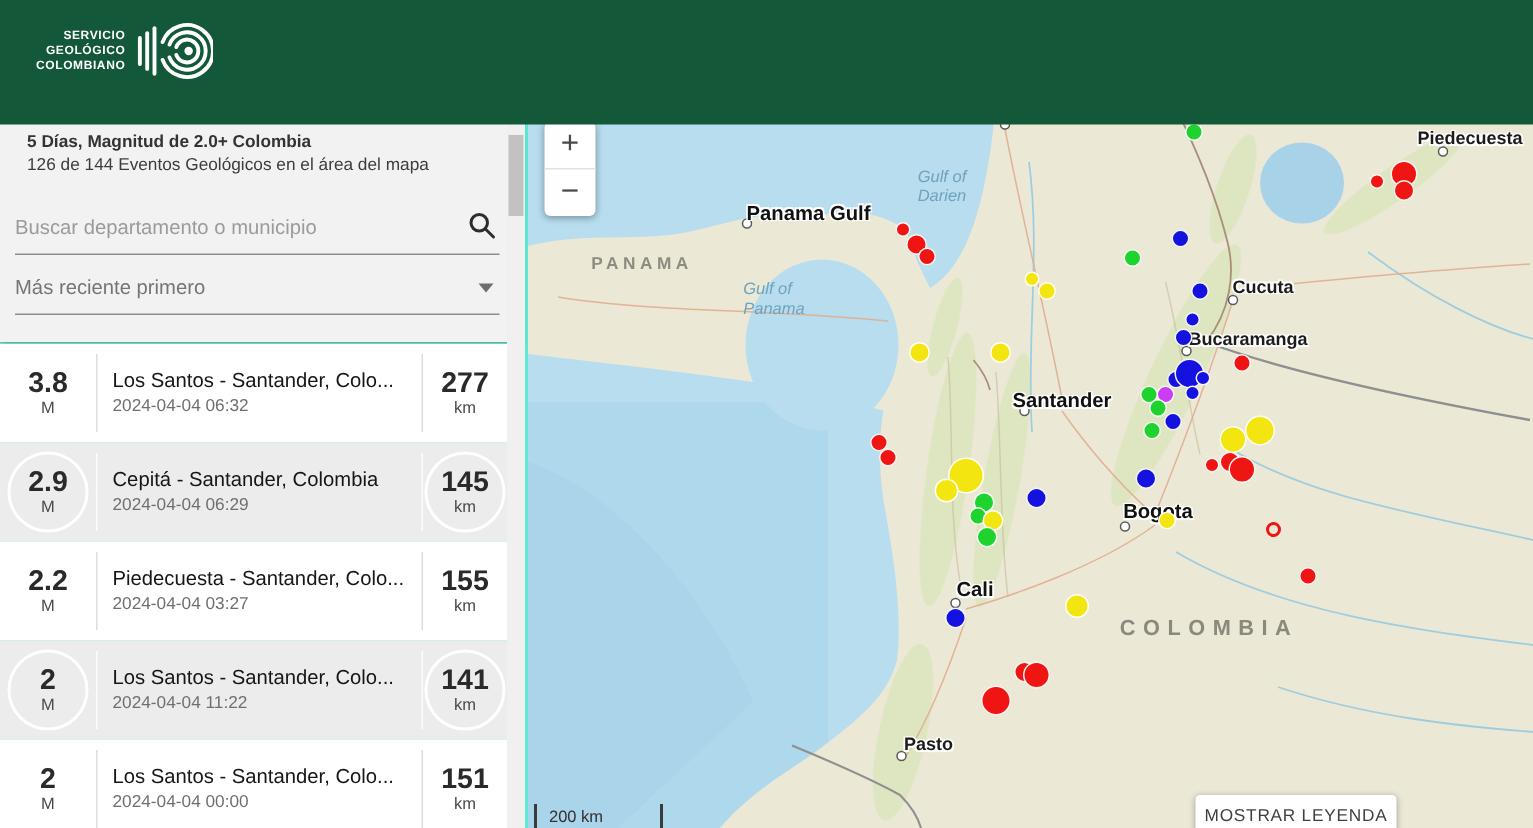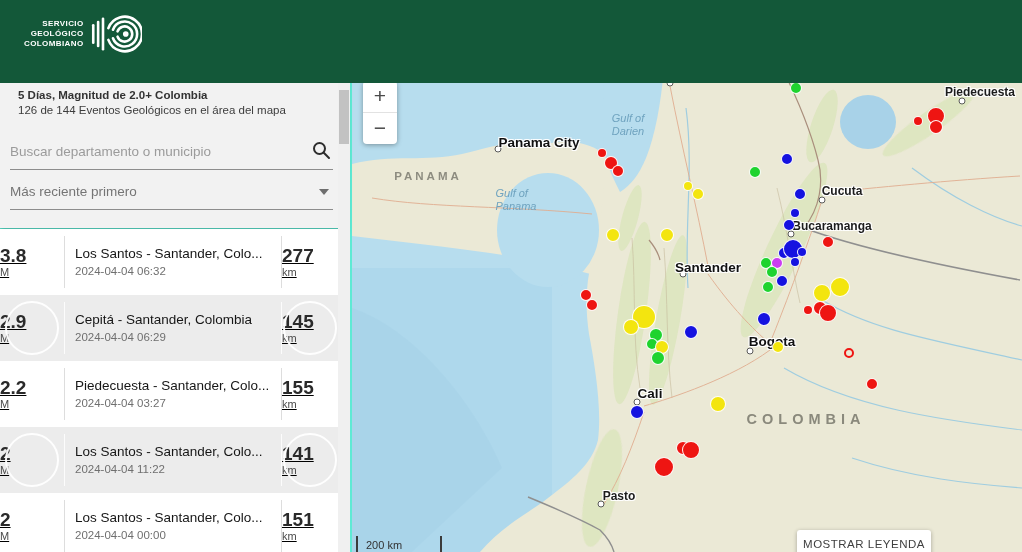--- a/index.html
+++ b/index.html
@@ -27,21 +27,21 @@
   .search-row input::placeholder{color:#9b9b9b;}
   .search-icon{position:absolute;right:2px;top:4px;}
   .sort-row{margin-top:6px;height:34px;border-bottom:1px solid #8d8d8d;cursor:pointer;}
   .sort-value{font-size:13.5px;color:#757575;line-height:32px;}
   .sort-caret{position:absolute;right:4px;top:13px;width:0;height:0;
     border-left:5px solid transparent;border-right:5px solid transparent;border-top:6px solid #6e6e6e;}
 
   .event-list{position:absolute;left:0;top:161px;width:338px;height:323px;overflow:hidden;}
   .row{position:relative;width:338px;height:66px;background:#fff;display:flex;align-items:center;cursor:pointer;}
   .row.alt{background:#ececec;}
-  .col-mag,.col-dist{position:relative;width:64px;text-align:left;flex:0 0 auto;text-decoration:underline;}
+  .col-mag,.col-dist{position:relative;width:64px;text-align:center;flex:0 0 auto;}
   .col-dist{width:56px;}
   .col-main{flex:1;padding-left:10px;min-width:0;}
   .num{font-size:19px;font-weight:bold;color:#2a2a2a;line-height:21px;}
   .unit{font-size:11px;color:#4a4a4a;line-height:13px;}
   .etitle{font-size:13.5px;color:#161616;line-height:18px;white-space:nowrap;overflow:hidden;}
   .edate{font-size:11.5px;color:#6f6f6f;line-height:16px;}
   .vdiv{width:1px;height:52px;background:#ddd;flex:0 0 auto;}
   .row.alt .vdiv{background:#fcfcfc;}
   .ring{position:absolute;left:50%;top:50%;width:54px;height:54px;margin:-27px 0 0 -27px;
     border:2px solid rgba(255,255,255,.95);border-radius:50%;pointer-events:none;}
@@ -276,21 +276,21 @@
         <path d="M418,282 C380,310 320,330 292,338"></path>
         <path d="M292,344 C280,380 268,410 252,436"></path>
         <path d="M420,270 C440,220 458,170 470,132"></path>
         <path d="M470,125 C520,120 600,112 668,108"></path>
         <path d="M20,130 C80,140 160,138 240,146"></path>
       </g>
     </svg>
 
     <div id="map-overlays">
         <div class="citymarker" style="left: 146px; top: 81px;"></div>
-        <div class="maplabel lb-city-lg" style="left: 187px; top: 74px;">Panama City</div>
+        <div class="maplabel lb-city-lg" style="left: 187px; top: 74px;">Panama Gulf</div>
         <div class="citymarker" style="left: 318px; top: 15px;"></div>
         <div class="maplabel lb-city" style="left: 332px; top: 5px;">Cartagena</div>
         <div class="citymarker" style="left: 610px; top: 33px;"></div>
         <div class="maplabel lb-city" style="left: 628px; top: 24px;">Piedecuesta</div>
         <div class="citymarker" style="left: 331px; top: 206px;"></div>
         <div class="maplabel lb-city-lg" style="left: 356px; top: 199px;">Santander</div>
         <div class="citymarker" style="left: 470px; top: 132px;"></div>
         <div class="maplabel lb-city" style="left: 490px; top: 123px;">Cucuta</div>
         <div class="citymarker" style="left: 439px; top: 166px;"></div>
         <div class="maplabel lb-city" style="left: 480px; top: 158px;">Bucaramanga</div>

